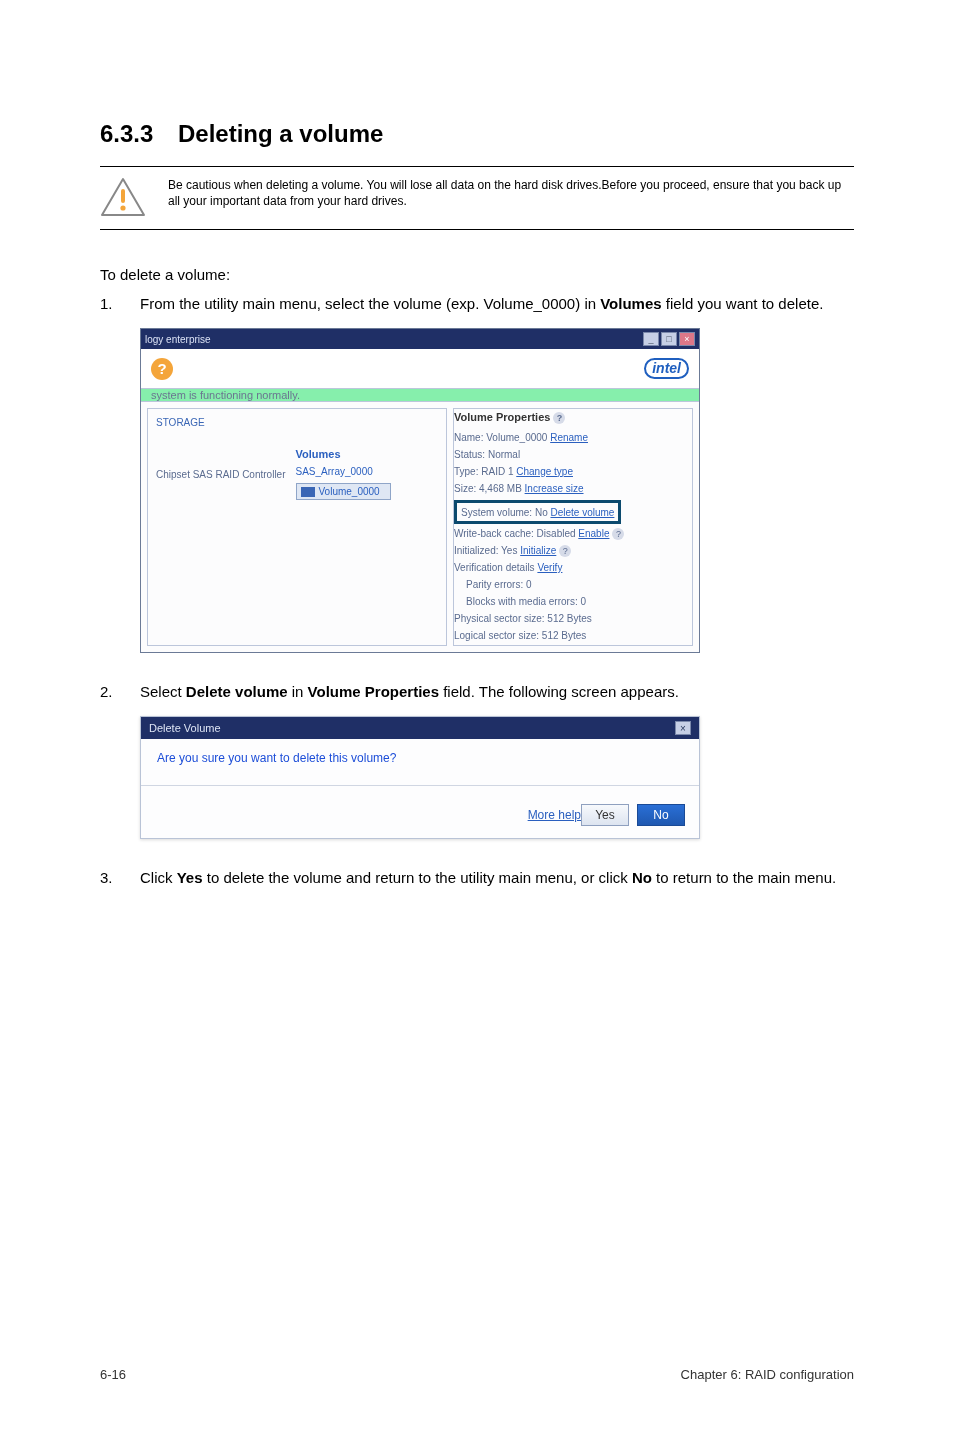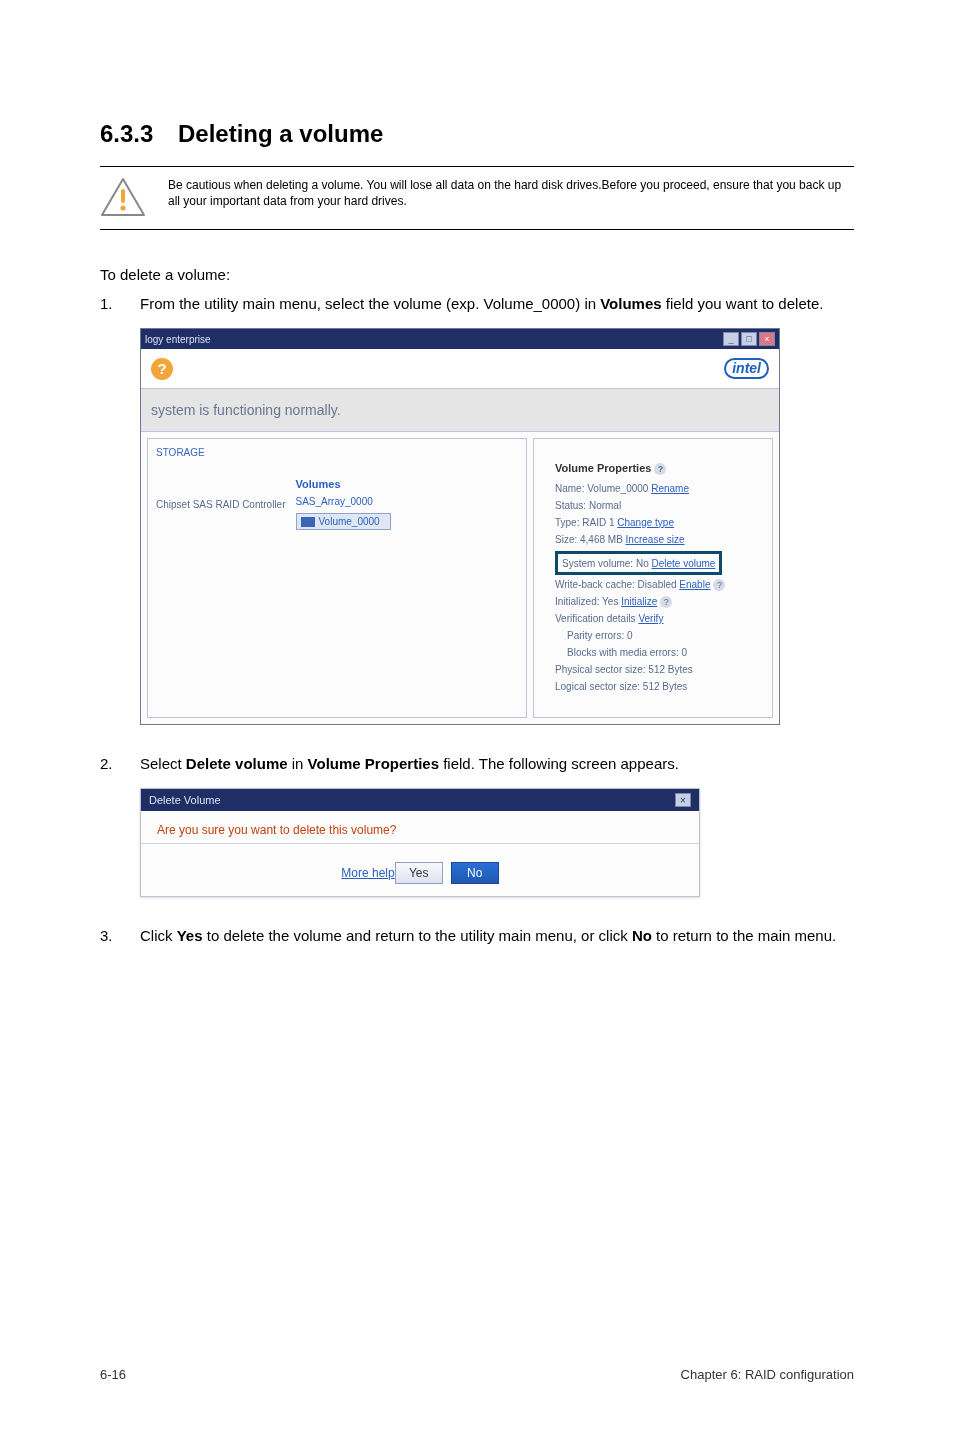--- a/index.html
+++ b/index.html
@@ -12,57 +12,57 @@
   .callout-icon { width: 46px; flex: 0 0 46px; }
   .callout-text { font-size: 12px; line-height: 1.35; }
   .body-text { font-size: 15px; margin-top: 36px; margin-bottom: 10px; }
   .step { display: flex; font-size: 15px; line-height: 1.4; margin-bottom: 14px; }
   .step-num { width: 40px; flex: 0 0 40px; }
   .step-body { flex: 1; }
   .bold { font-weight: bold; }
   .shot-wrap { padding-left: 40px; margin: 8px 0 28px 0; }
   
   
-  .shot1 { width: 640px; border: 1px solid #6b7a96; background: #fcfcfd; font-size: 11px; color: #4a5568; position: relative; }
+  .shot1 { width: 560px; border: 1px solid #6b7a96; background: #fcfcfd; font-size: 11px; color: #4a5568; position: relative; }
   .s1-titlebar { height: 20px; background: #1f2f66; display: flex; justify-content: space-between; align-items: center; padding: 0 4px; }
   .s1-titlebar-left { color: #dbe2f5; font-size: 10px; }
   .s1-titlebar-right { display: flex; gap: 2px; }
   .win-btn { width: 16px; height: 14px; background: #c6cfe6; border: 1px solid #7a88ab; display: flex; align-items: center; justify-content: center; font-size: 9px; line-height: 1; }
   .win-btn.close { background: #d78; color: #fff; }
   .s1-header { height: 40px; background: #fff; border-bottom: 1px solid #bcc6db; display: flex; align-items: center; justify-content: space-between; padding: 0 10px; }
   .q-icon { width: 22px; height: 22px; border-radius: 50%; background: #f4a53a; color: #fff; font-weight: bold; display: flex; align-items: center; justify-content: center; font-size: 15px; }
   .intel-logo { font-style: italic; color: #1f5fbf; font-weight: bold; font-size: 14px; border: 2px solid #1f5fbf; border-radius: 12px; padding: 0 6px 1px 6px; }
-  .s1-status { background: #e5e5e5; padding: 13px 10px; border-bottom: 1px solid #bcc6db; color: #6a7590; font-size: 14px; }
+  .s1-status { background: #86efac; padding: 0 10px; border-bottom: 1px solid #bcc6db; color: #6a7590; font-size: 11px; }
   .s1-body { display: flex; min-height: 210px; padding: 6px; gap: 6px; }
   .s1-left { flex: 1; border: 1px solid #bcc6db; padding: 8px; position: relative; }
-  .s1-right { width: 240px; border: 1px solid #bcc6db; padding: 21px; line-height: 1.5; }
+  .s1-right { width: 240px; border: 1px solid #bcc6db; padding: 0; line-height: 1.5; }
   .s1-left .tablabel { color: #3a66b5; font-size: 10px; margin-bottom: 20px; }
   .s1-tree { display: flex; gap: 10px; align-items: center; margin-top: 16px; }
   .s1-tree-lbl { color: #5a6b8f; font-size: 10px; }
   .s1-col { display: flex; flex-direction: column; gap: 6px; }
   .s1-link { color: #2a5fbf; font-size: 10px; }
   .s1-vol-lbl { color: #2a5fbf; font-weight: bold; font-size: 11px; }
   .s1-vol-chip { display: inline-flex; align-items: center; gap: 4px; border: 1px solid #8fa5c8; background: #dfe7f4; padding: 2px 10px 2px 4px; color: #2a5fbf; font-size: 10px; }
   .chip-icon { width: 14px; height: 10px; background: #3a66b5; display:inline-block; }
   .s1-right .rp-title { font-weight: bold; color: #333; margin-bottom: 4px; }
   .qm { display:inline-block; width:12px; height:12px; border-radius:50%; background:#d6dbe8; color:#5a6b8f; font-size:9px; text-align:center; line-height:12px; margin-left:3px; }
   .s1-right .line { font-size: 10px; color: #5a6b8f; margin-bottom: 2px; }
   .s1-right .link { color: #2a5fbf; text-decoration: underline; }
   .redbox { border: 3px solid #0c4a6e; padding: 1px 4px; display: inline-block; margin: 2px 0; text-align: center; }
   
   
   .shot2 { width: 560px; border: 1px solid #b9c3d6; background: #fdfdfe; font-size: 12px; color: #4a5568; box-shadow: 0 1px 3px rgba(0,0,0,0.15); }
   .s2-title { background: #1f2f66; color: #dde4f4; font-size: 11px; padding: 4px 8px; display:flex; justify-content:space-between; align-items:center;}
   .s2-close { width:16px; height:14px; background:#c6cfe6; border:1px solid #7a88ab; font-size:10px; display:flex; align-items:center; justify-content:center; color:#2a3a5f;}
   .s2-body { padding: 12px 16px 8px 16px; }
-  .s2-q { font-size: 12px; color: #c2410c; margin-bottom: 6px; }
+  .s2-q { font-size: 12px; color: #1d4ed8; margin-bottom: 20px; }
   .s2-warn { display: flex; gap: 8px; font-size: 12px; color: #555; line-height: 1.35; margin-bottom: 12px; }
   .s2-warn-icon { width: 16px; height: 16px; flex: 0 0 16px;}
   .s2-hr { border-top: 1px solid #d0d6e2; margin: 4px -16px 0 -16px; }
-  .s2-footer { display: flex; justify-content: center; align-items: center; padding: 10px 14px 12px 14px; }
+  .s2-footer { display: flex; justify-content: flex-end; align-items: center; padding: 10px 14px 12px 14px; }
   .s2-more { color: #2a5fbf; text-decoration: underline; font-size: 12px; }
   .s2-btns { display: flex; gap: 8px; }
   .btn { min-width: 48px; padding: 3px 12px; font-size: 12px; border: 1px solid #8fa0bf; background: linear-gradient(#f7f9fc,#dde4f0); color:#333; text-align:center; }
   .btn.primary { background: linear-gradient(#2a6fd6,#1f58b0); color:#fff; border-color:#1a4a96; }
   
   
   .tri-outer { display:block; }
   
   .page-footer { position: absolute; bottom: 56px; left: 100px; right: 100px; display: flex; justify-content: space-between; font-size: 13px; color: #333; }
 </style>

